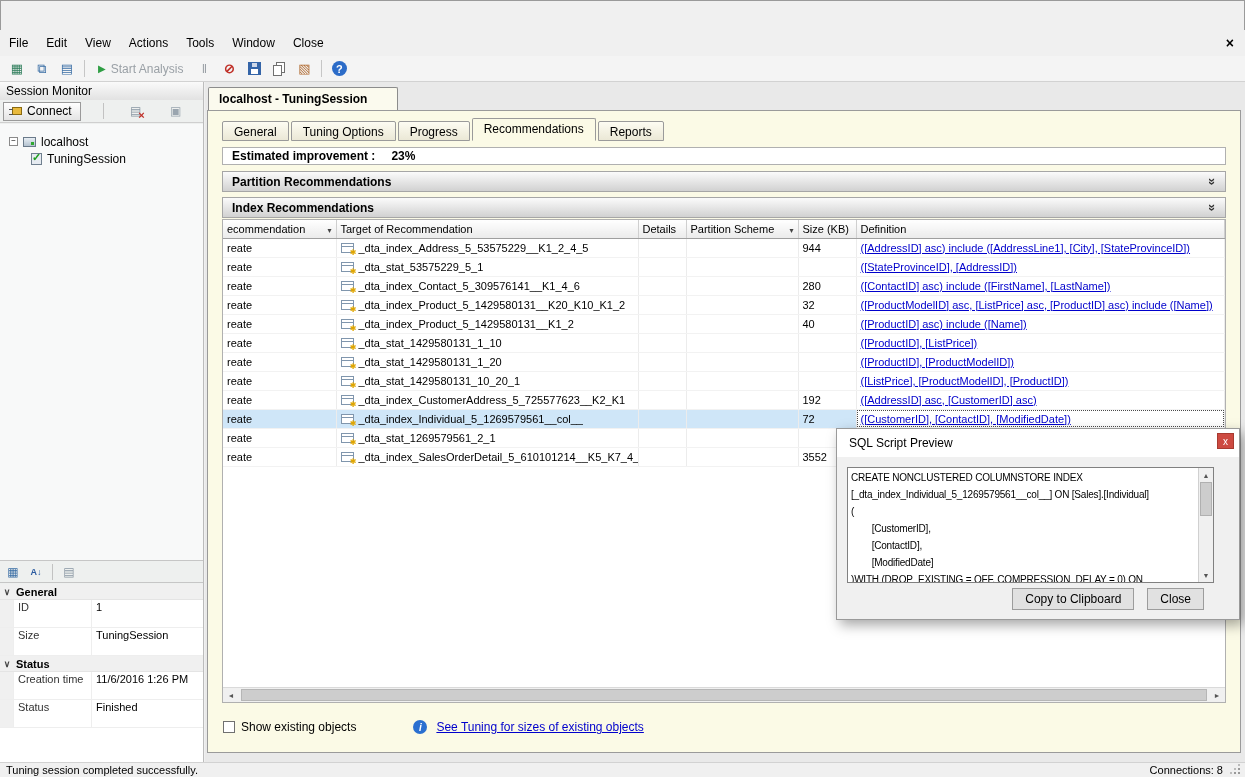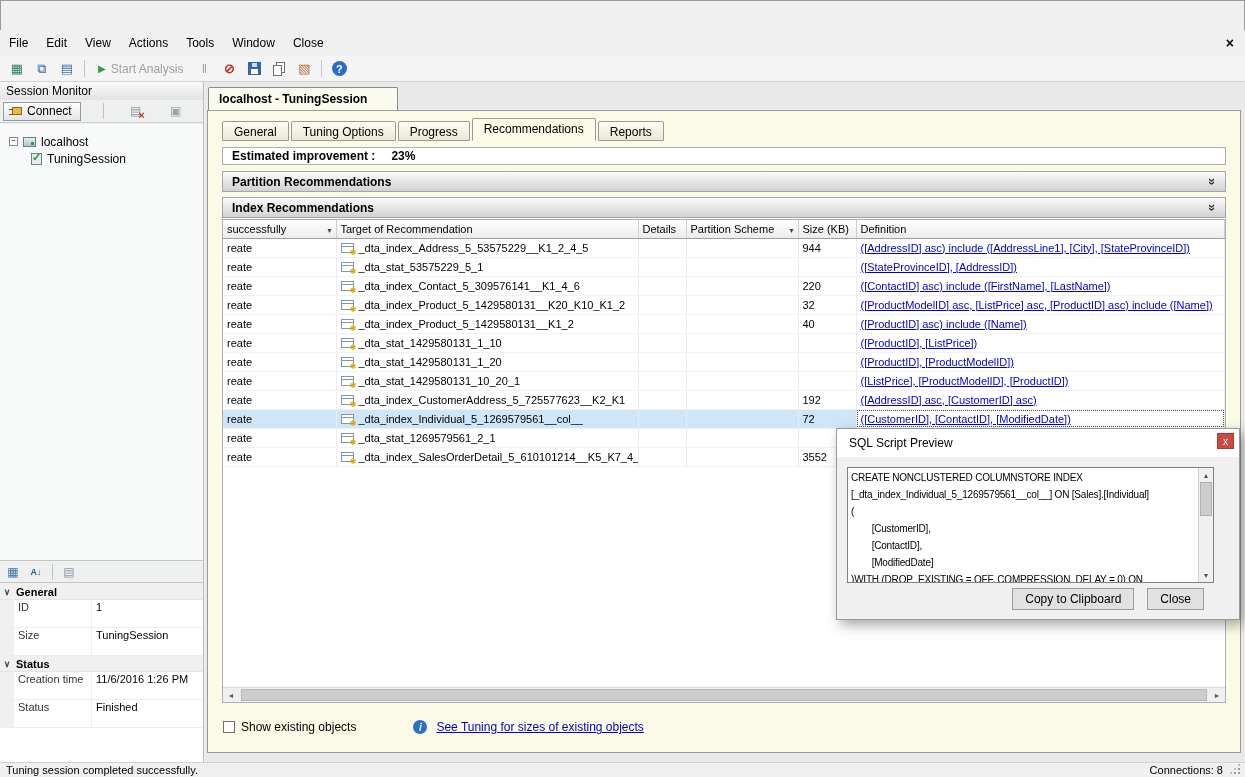--- a/index.html
+++ b/index.html
@@ -255,21 +255,21 @@
         <colgroup>
             <col class="c1">
             <col class="c2">
             <col class="c3">
             <col class="c4">
             <col class="c5">
             <col>
           </colgroup>
         <thead>
           <tr>
-            <th><span class="combo">▾</span><span>successfully</span></th>
+            <th><span class="combo">▾</span><span>ecommendation</span></th>
             <th><span>Target of Recommendation</span></th>
             <th><span>Details</span></th>
             <th><span class="combo">▾</span><span>Partition Scheme</span></th>
             <th><span>Size (KB)</span></th>
             <th><span>Definition</span></th>
           </tr>
         </thead>
         <tbody>
           <tr>
             <td class="c-act">reate</td>
@@ -285,21 +285,21 @@
             <td></td>
             <td></td>
             <td></td>
             <td class="c-def"><span class="def-link">([StateProvinceID], [AddressID])</span></td>
           </tr>
           <tr>
             <td class="c-act">reate</td>
             <td><span class="obj-icon"></span><span>_dta_index_Contact_5_309576141__K1_4_6</span></td>
             <td></td>
             <td></td>
-            <td>220</td>
+            <td>280</td>
             <td class="c-def"><span class="def-link">([ContactID] asc) include ([FirstName], [LastName])</span></td>
           </tr>
           <tr>
             <td class="c-act">reate</td>
             <td><span class="obj-icon"></span><span>_dta_index_Product_5_1429580131__K20_K10_K1_2</span></td>
             <td></td>
             <td></td>
             <td>32</td>
             <td class="c-def"><span class="def-link">([ProductModelID] asc, [ListPrice] asc, [ProductID] asc) include ([Name])</span></td>
           </tr>

